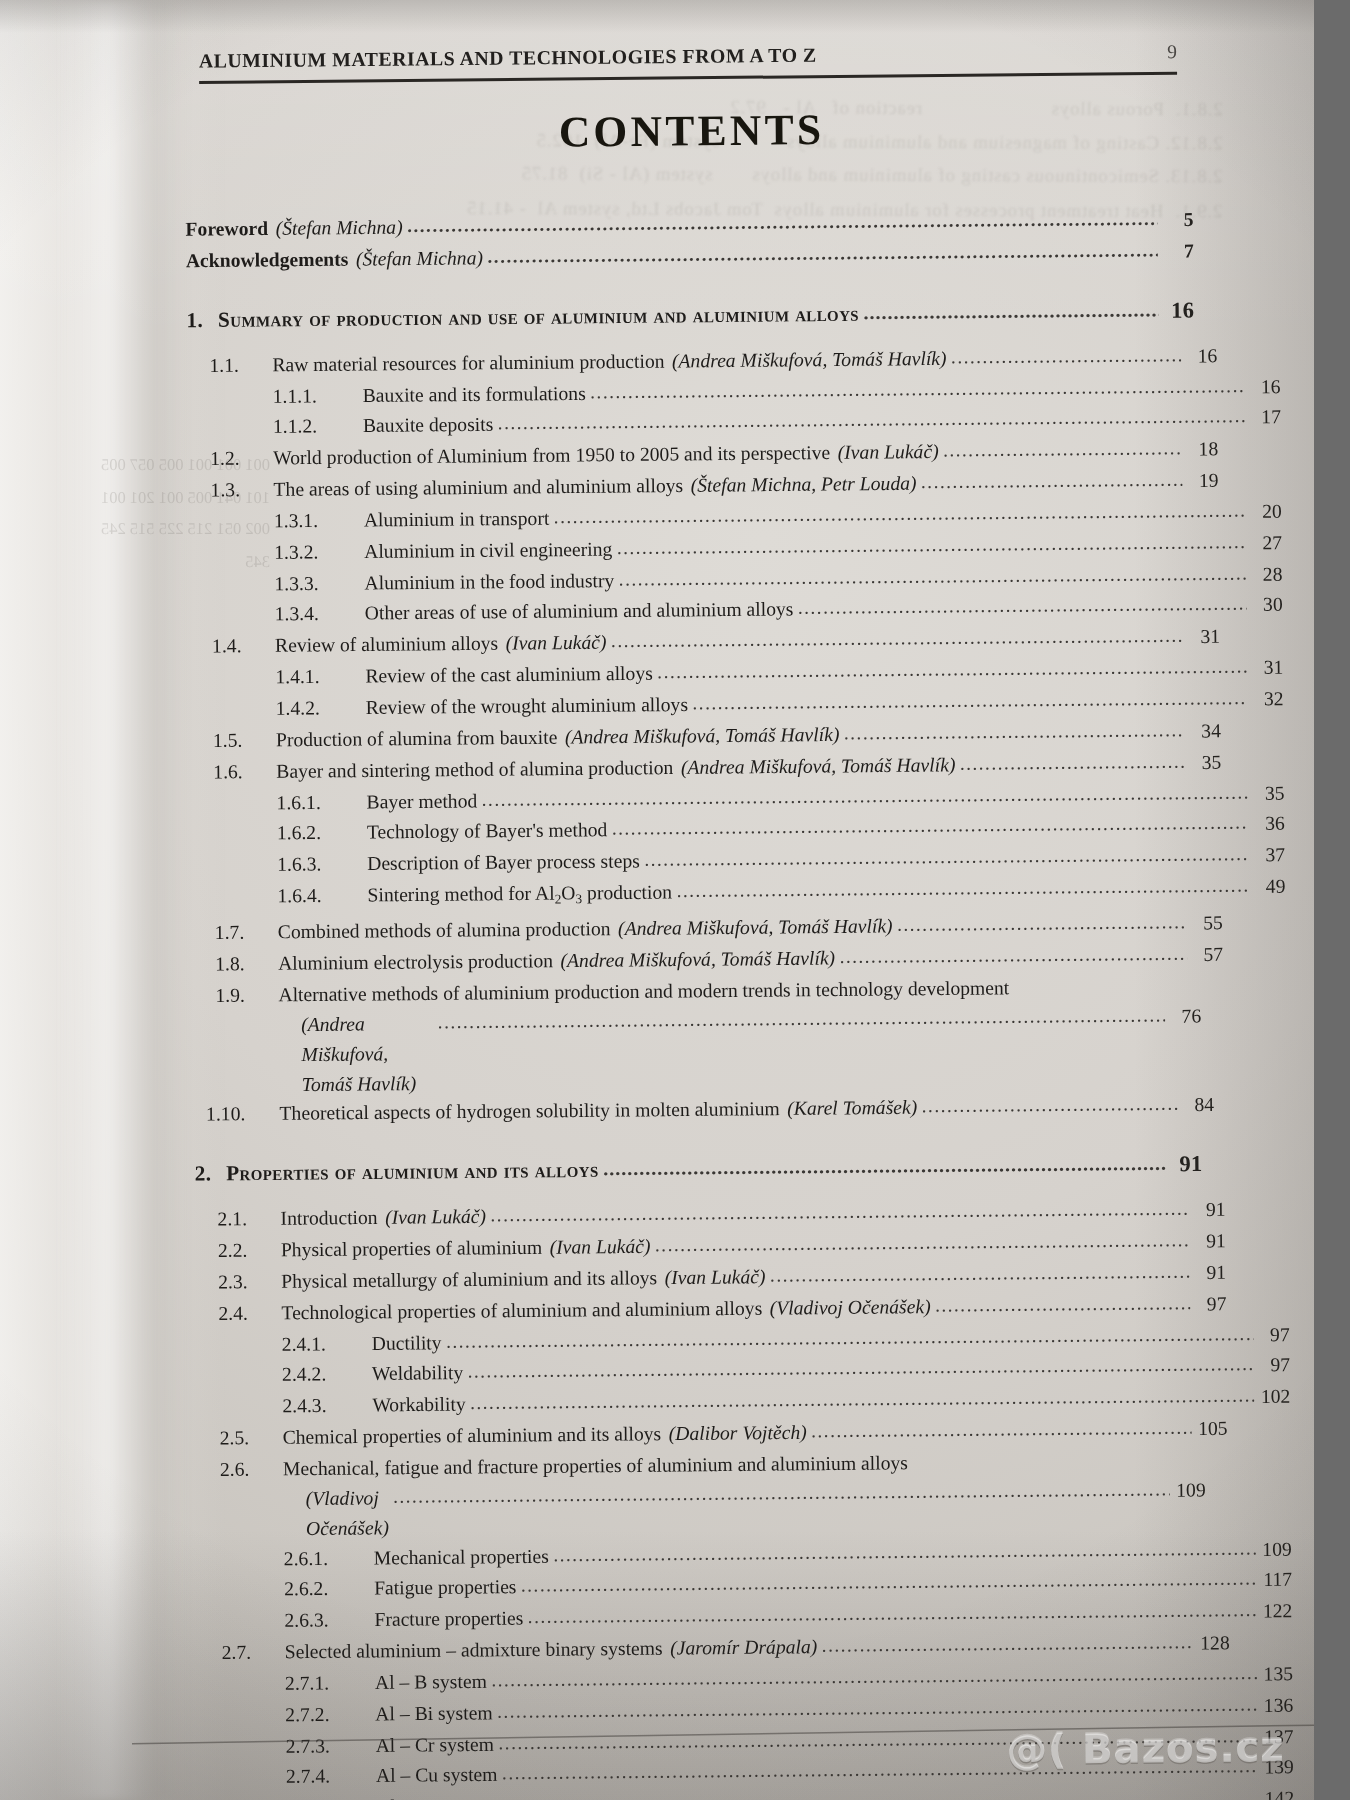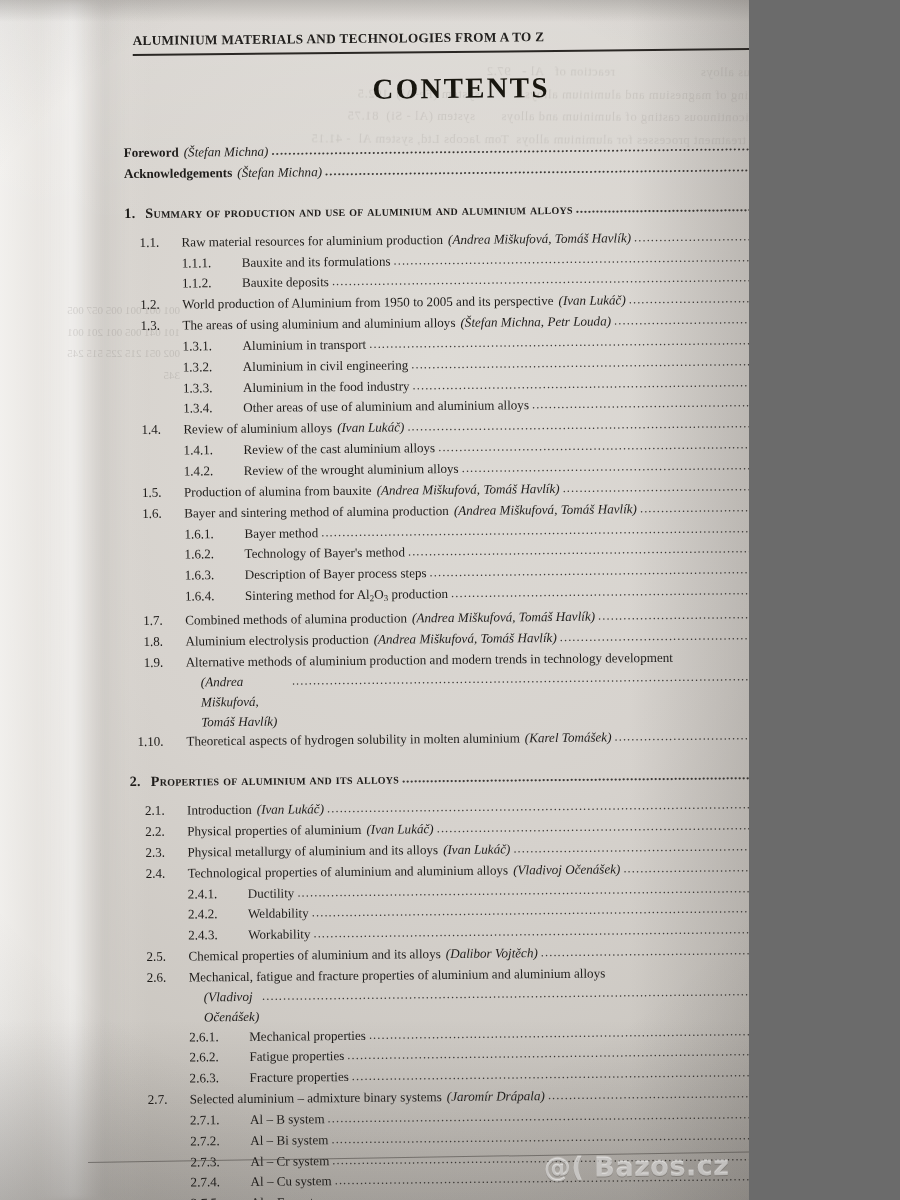--- a/index.html
+++ b/index.html
@@ -3,21 +3,21 @@
 <meta charset="utf-8">
 <style>
   html, body {
     margin: 0;
     padding: 0;
     background: #6b6b6b;
   }
 
   #page {
     position: relative;
-    width: 749px;
+    width: 876px;
     height: 1200px;
     overflow: hidden;
     background: #c9c6c2;
     font-family: "Liberation Serif", serif;
   }
 
   
   .paper {
     position: absolute;
     inset: 0;

